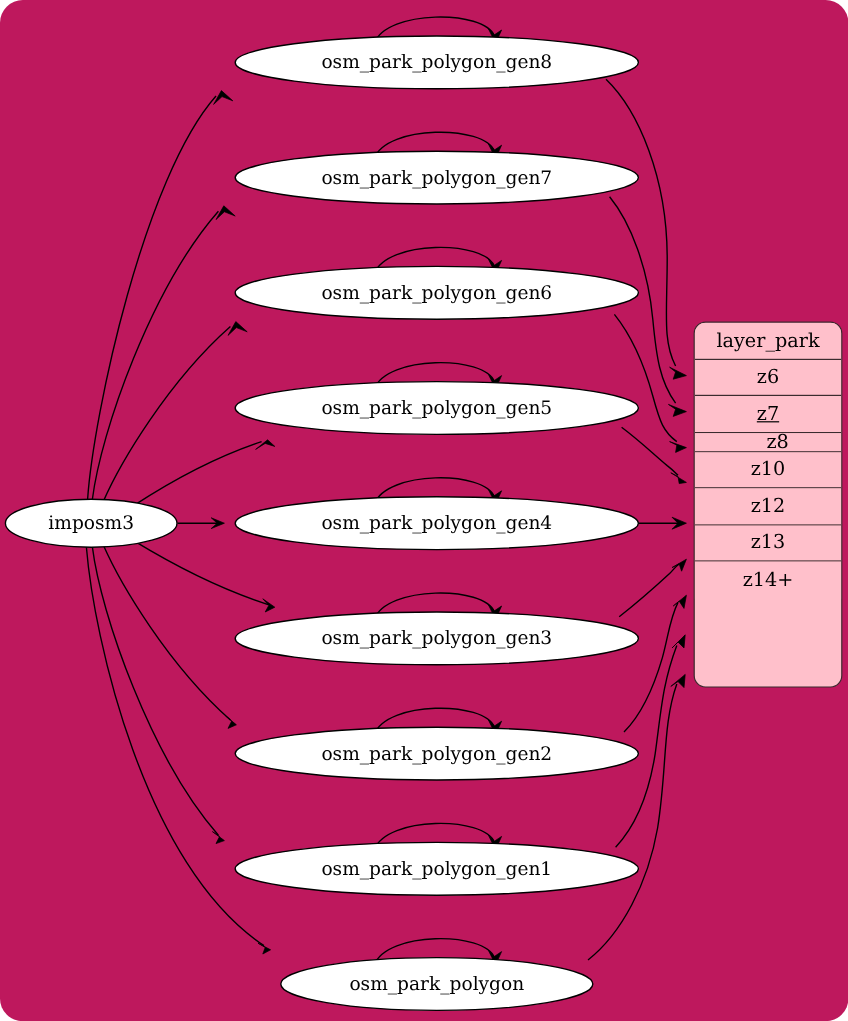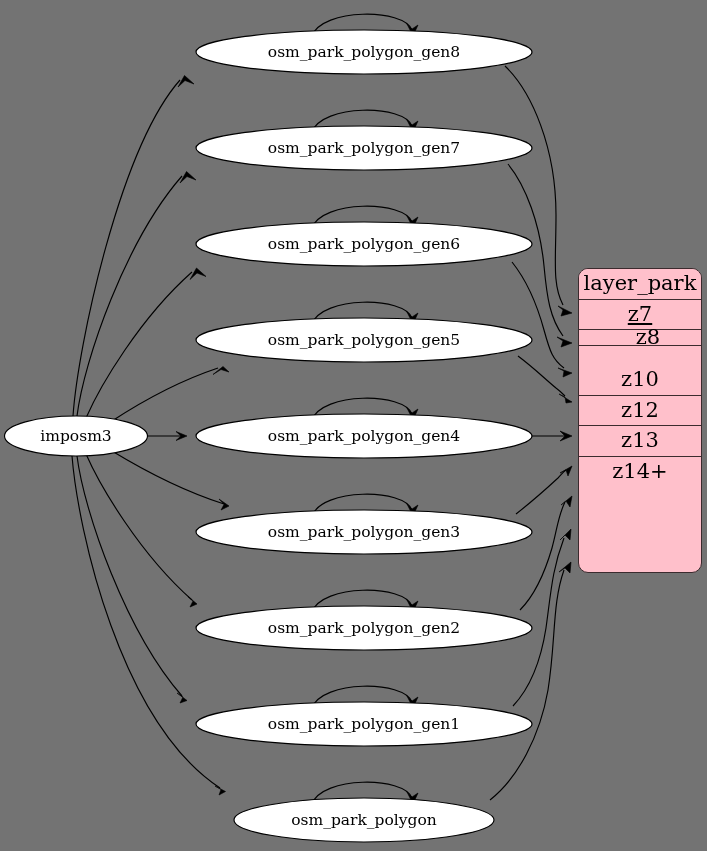--- a/index.html
+++ b/index.html
@@ -4,23 +4,24 @@
 <style>
   html, body {
     margin: 0;
     padding: 0;
     background: #ffffff;
   }
   #canvas {
     position: relative;
     width: 707px;
     height: 851px;
-    background: #737373;
+    background: #be185d;
     font-family: "DejaVu Serif", "Liberation Serif", serif;
     overflow: hidden;
+    border-radius: 19px;
   }
   #graph-svg {
     position: absolute;
     left: 0;
     top: 0;
     width: 707px;
     height: 851px;
   }
   .edge-path {
     fill: none;
@@ -54,21 +55,21 @@
     background: #ffc0cb;
   }
   .record-row {
     box-sizing: border-box;
     display: flex;
     align-items: center;
     justify-content: center;
     background: #ffc0cb;
     color: #000000;
     font-family: "DejaVu Serif", "Liberation Serif", serif;
-    font-size: 21px;
+    font-size: 16px;
     line-height: 1;
     border-bottom: 1.2px solid #3b2b2e;
   }
   .record-row:last-child {
     border-bottom: none;
   }
 </style>
 </head>
 <body>
 
@@ -261,21 +262,22 @@
       <g>
         <ellipse class="node-ellipse" cx="76" cy="436" rx="71.5" ry="20"></ellipse>
         <text class="node-label" x="76" y="437">imposm3</text>
       </g>
 
     </g>
   </svg>
 
   <div class="record-node" style="left:578px; top:268px; width:124px; height:305px;">
     <div class="record-row" style="height:30.5px;">layer_park</div>
+    <div class="record-row" style="height:30.5px;">z6</div>
     <div class="record-row" style="height:30.5px;text-decoration:underline;">z7</div>
     <div class="record-row" style="height:16px;padding-left:16px;">z8</div>
-    <div class="record-row" style="height:30.5px;margin-top:19px;">z10</div>
+    <div class="record-row" style="height:30.5px;">z10</div>
     <div class="record-row" style="height:30.5px;text-align:center;">z12</div>
     <div class="record-row" style="height:30.5px;text-align:center;">z13</div>
     <div class="record-row" style="height:30.5px;">z14+</div>
   </div>
 
 </div>
 
 </body></html>

